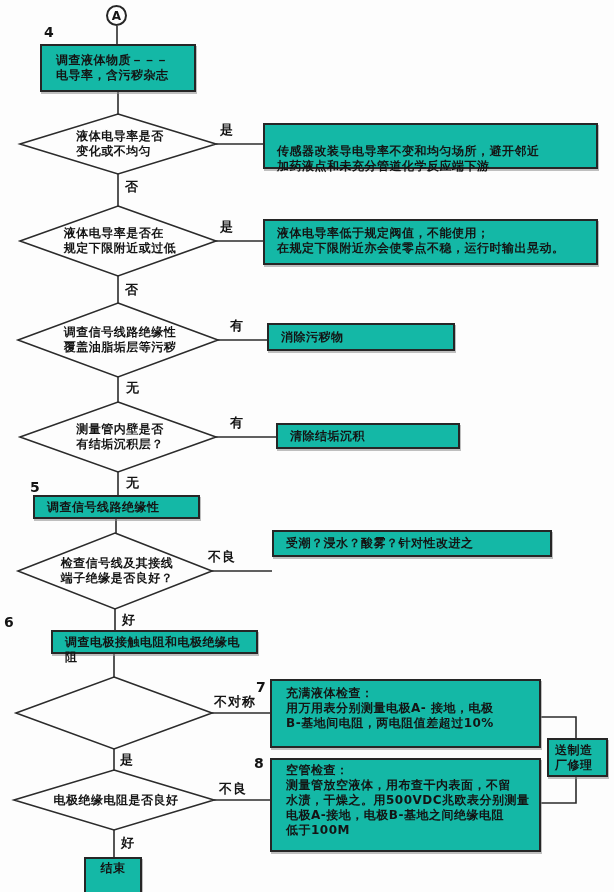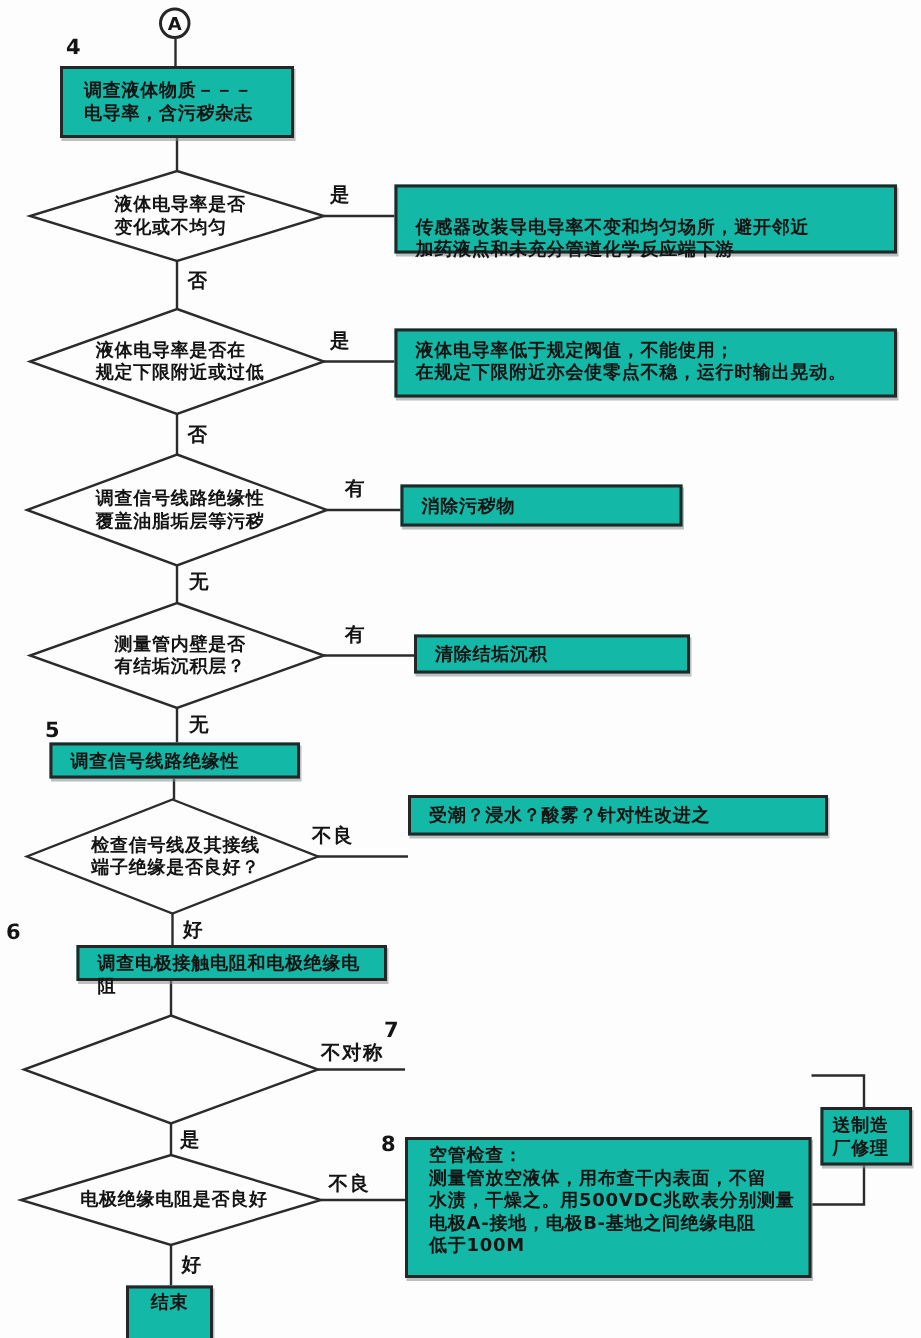--- a/index.html
+++ b/index.html
@@ -125,20 +125,23 @@
   <div class="lbl" style="left:207px;top:548px;">不良</div>
   <div class="lbl" style="left:121px;top:611px;">好</div>
   <div class="box" style="left:272px;top:530px;width:280px;height:27px;padding:4px 4px 1px 12px;">受潮？浸水？酸雾？针对性改进之</div>
 
   <div class="num" style="left:4px;top:614px;">6</div>
   <div class="box" style="left:15px;top:630px;width:207px;height:24px;padding:3px 4px 0 12px;margin-left:36px;">调查电极接触电阻和电极绝缘电阻</div>
 
   <div class="lbl" style="left:213px;top:693px;">不对称</div>
   <div class="lbl" style="left:119px;top:751px;">是</div>
   <div class="num" style="left:256px;top:679px;">7</div>
+  <div class="box" style="left:270px;top:679px;width:271px;height:69px;padding:5px 4px 0 14px;">充满液体检查：
+用万用表分别测量电极A- 接地，电极
+B-基地间电阻，两电阻值差超过10%</div>
 
   <div class="dtext" style="left:116px;top:800px;">电极绝缘电阻是否良好</div>
   <div class="lbl" style="left:218px;top:780px;">不良</div>
   <div class="lbl" style="left:120px;top:834px;">好</div>
   <div class="num" style="left:254px;top:755px;">8</div>
   <div class="box" style="left:270px;top:758px;width:271px;height:94px;padding:3px 4px 0 14px;">空管检查：
 测量管放空液体，用布查干内表面，不留
 水渍，干燥之。用500VDC兆欧表分别测量
 电极A-接地，电极B-基地之间绝缘电阻
 低于100M</div>

